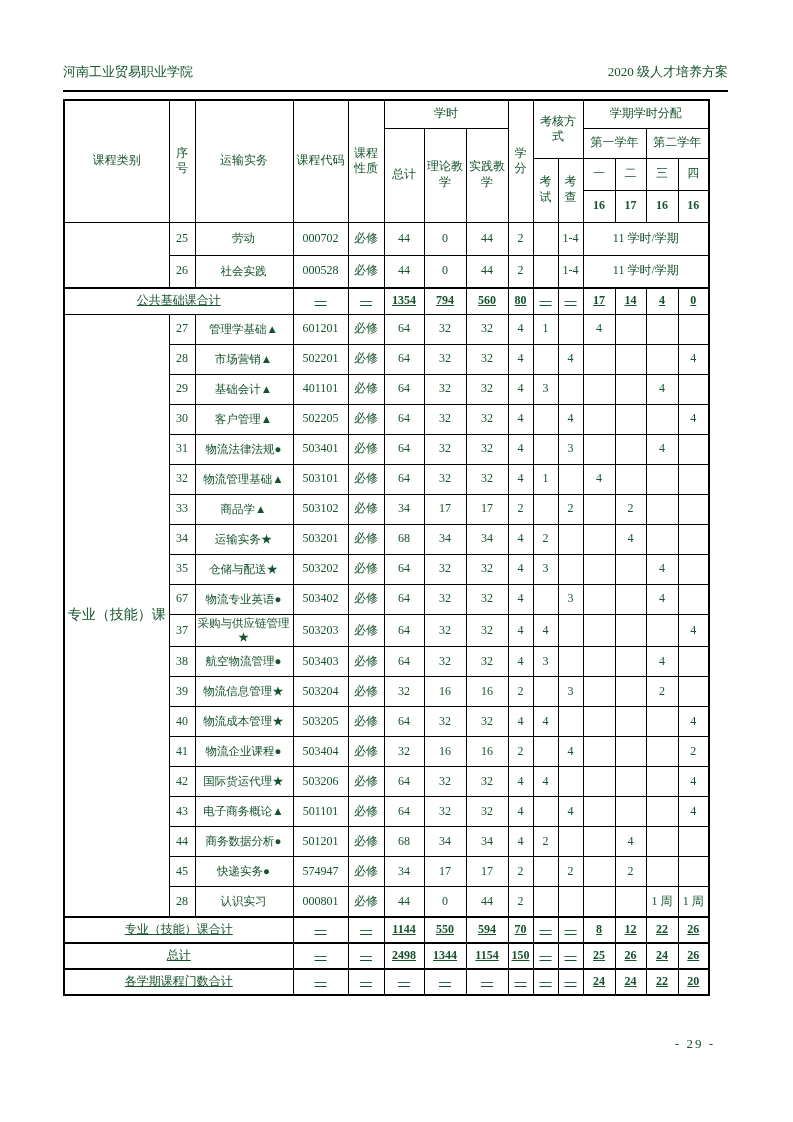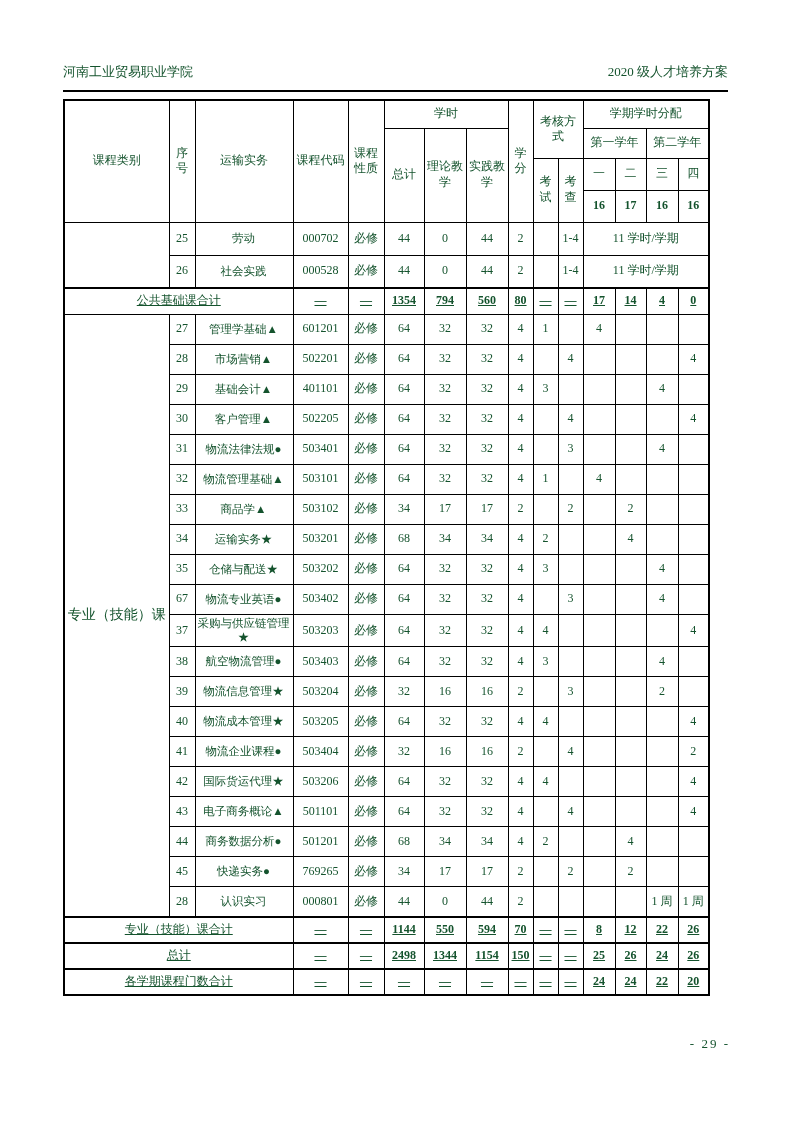--- a/index.html
+++ b/index.html
@@ -36,21 +36,21 @@
   tr.course-row { height:30px; }
   tr.summary-row { height:26px;text-decoration:underline; }
   tr.thick td { border-top:2px solid #000; }
   td.name {
     text-align:center; padding-left:0; padding-right:1px; font-size:11.5px;
   }
   td.cat { font-size:14px; padding:0; }
   tr.summary-row td { font-weight:bold; }
   tr.summary-row td.lbl { font-weight:normal; }
   .page-number {
-    position:absolute; top:1036px; right:63px; font-size:13px; letter-spacing:2px;
+    position:absolute; top:1036px; right:78px; font-size:13px; letter-spacing:2px;
   }
 </style>
 </head>
 <body>
 
 <div class="page">
 
   <div class="doc-header">
     <span>河南工业贸易职业学院</span>
     <span>2020 级人才培养方案</span>
@@ -437,21 +437,21 @@
     <td>2</td>
     <td></td>
     <td></td>
     <td>4</td>
     <td></td>
     <td></td>
   </tr>
         <tr class="course-row">
     <td>45</td>
     <td class="name">快递实务●</td>
-    <td>769265</td>
+    <td>574947</td>
     <td>必修</td>
     <td>34</td>
     <td>17</td>
     <td>17</td>
     <td>2</td>
     <td></td>
     <td>2</td>
     <td></td>
     <td>2</td>
     <td></td>

